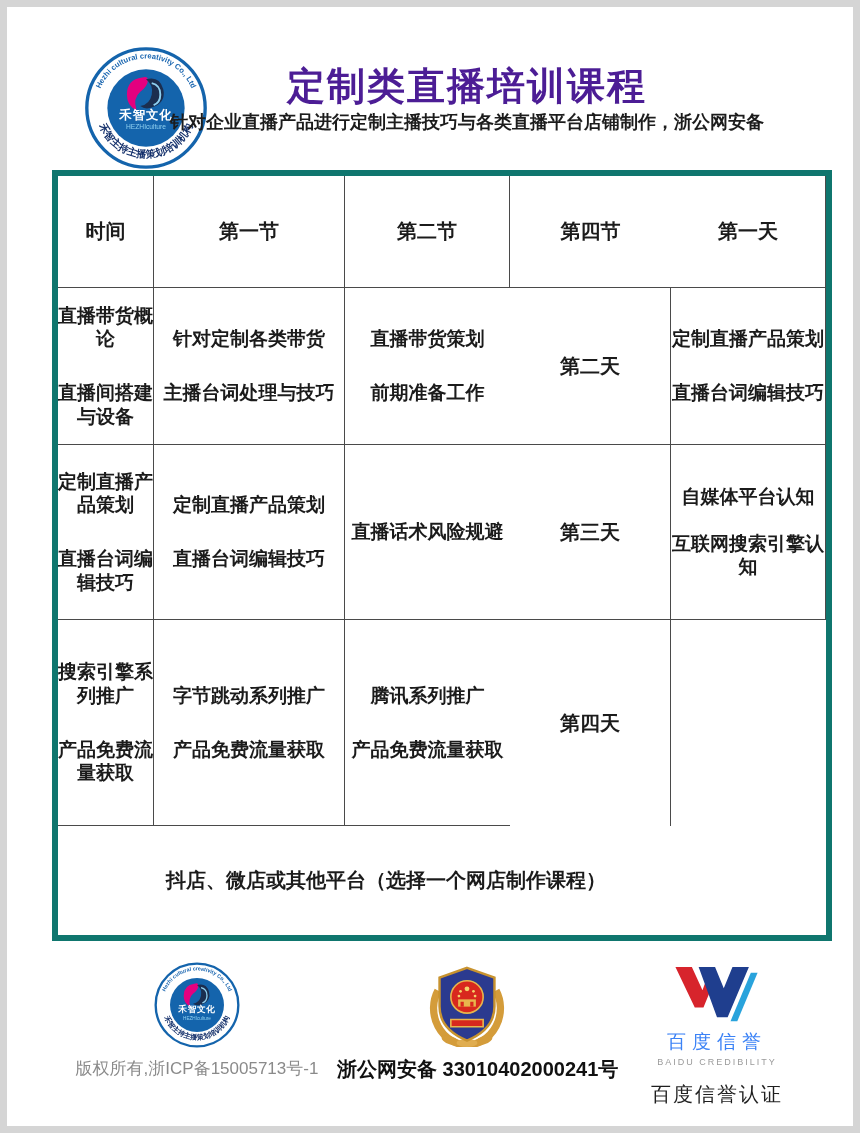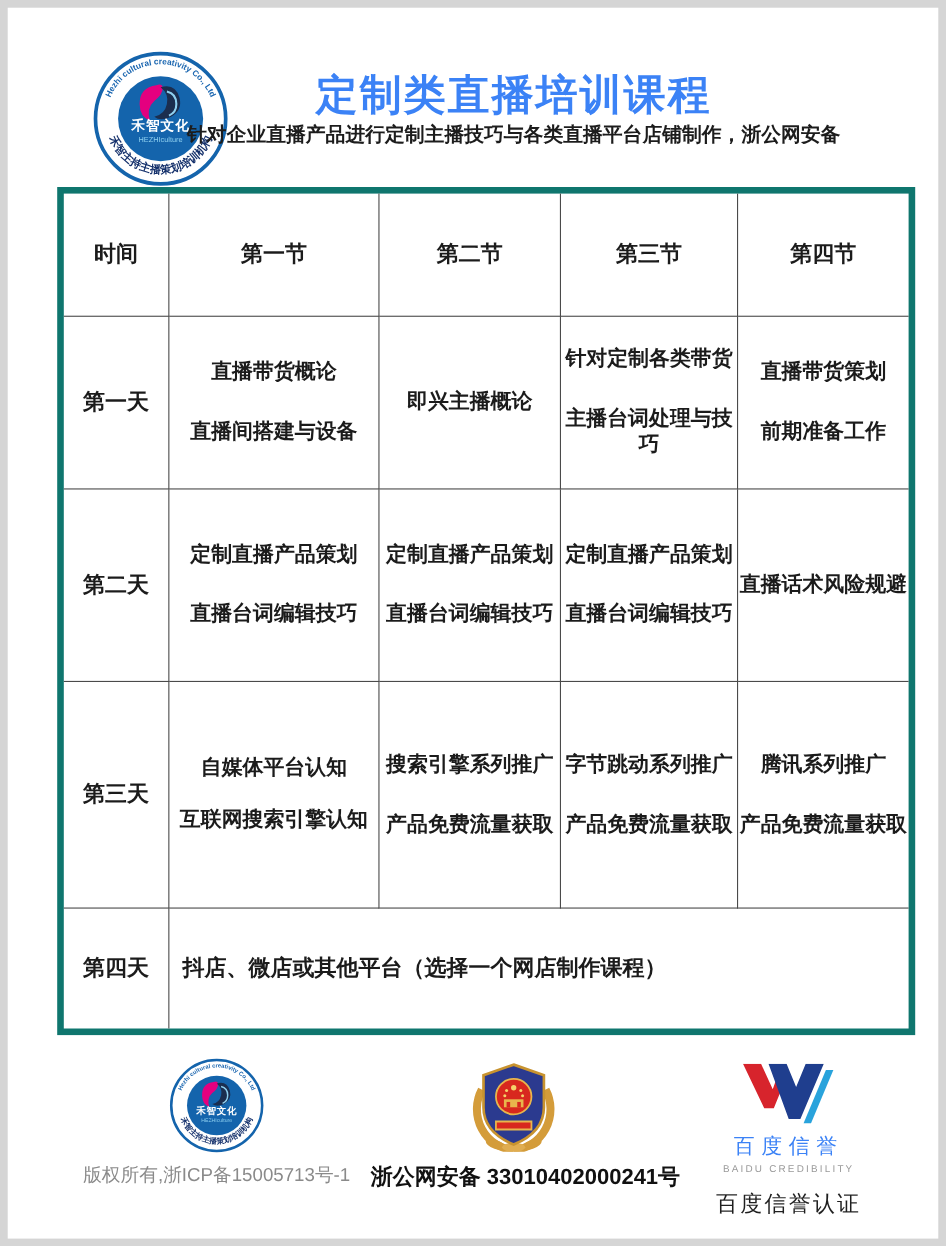--- a/index.html
+++ b/index.html
@@ -9,21 +9,21 @@
     background:#ffffff;
     box-sizing:border-box;
     border:7px solid #d5d5d5;
     font-family:"Liberation Sans", sans-serif;
     overflow:hidden;
   }
   
   .header-logo{position:absolute;left:76px;top:38px;width:126px;height:126px;}
   .page-title{
     position:absolute;left:230px;top:54px;width:460px;
-    text-align:center;font-size:38px;font-weight:900;color:#3b82f6;
+    text-align:center;font-size:38px;font-weight:900;color:#4c1d95;
     letter-spacing:2px;white-space:nowrap;
   }
   .page-subtitle{
     position:absolute;left:150px;top:103px;width:620px;
     text-align:center;font-size:18px;font-weight:700;color:#1c1c1c;
     white-space:nowrap;
   }
   
   .course-table{
     position:absolute;left:45px;top:163px;
@@ -102,36 +102,30 @@
 
     <div class="cell header-cell">
         <span>时间</span>
       </div>
     <div class="cell header-cell">
         <span>第一节</span>
       </div>
     <div class="cell header-cell">
         <span>第二节</span>
       </div>
-    <div class="cell header-cell">
-        <span>第三节</span>
-      </div>
     <div class="cell header-cell last-col">
         <span>第四节</span>
       </div>
 
     <div class="cell day-label">
         <span>第一天</span>
       </div>
     <div class="cell">
       <span>直播带货概论</span>
       <span>直播间搭建与设备</span>
-    </div>
-    <div class="cell">
-      <span>即兴主播概论</span>
     </div>
     <div class="cell">
       <span>针对定制各类带货</span>
       <span>主播台词处理与技巧</span>
     </div>
     <div class="cell last-col">
       <span>直播带货策划</span>
       <span>前期准备工作</span>
     </div>
 

